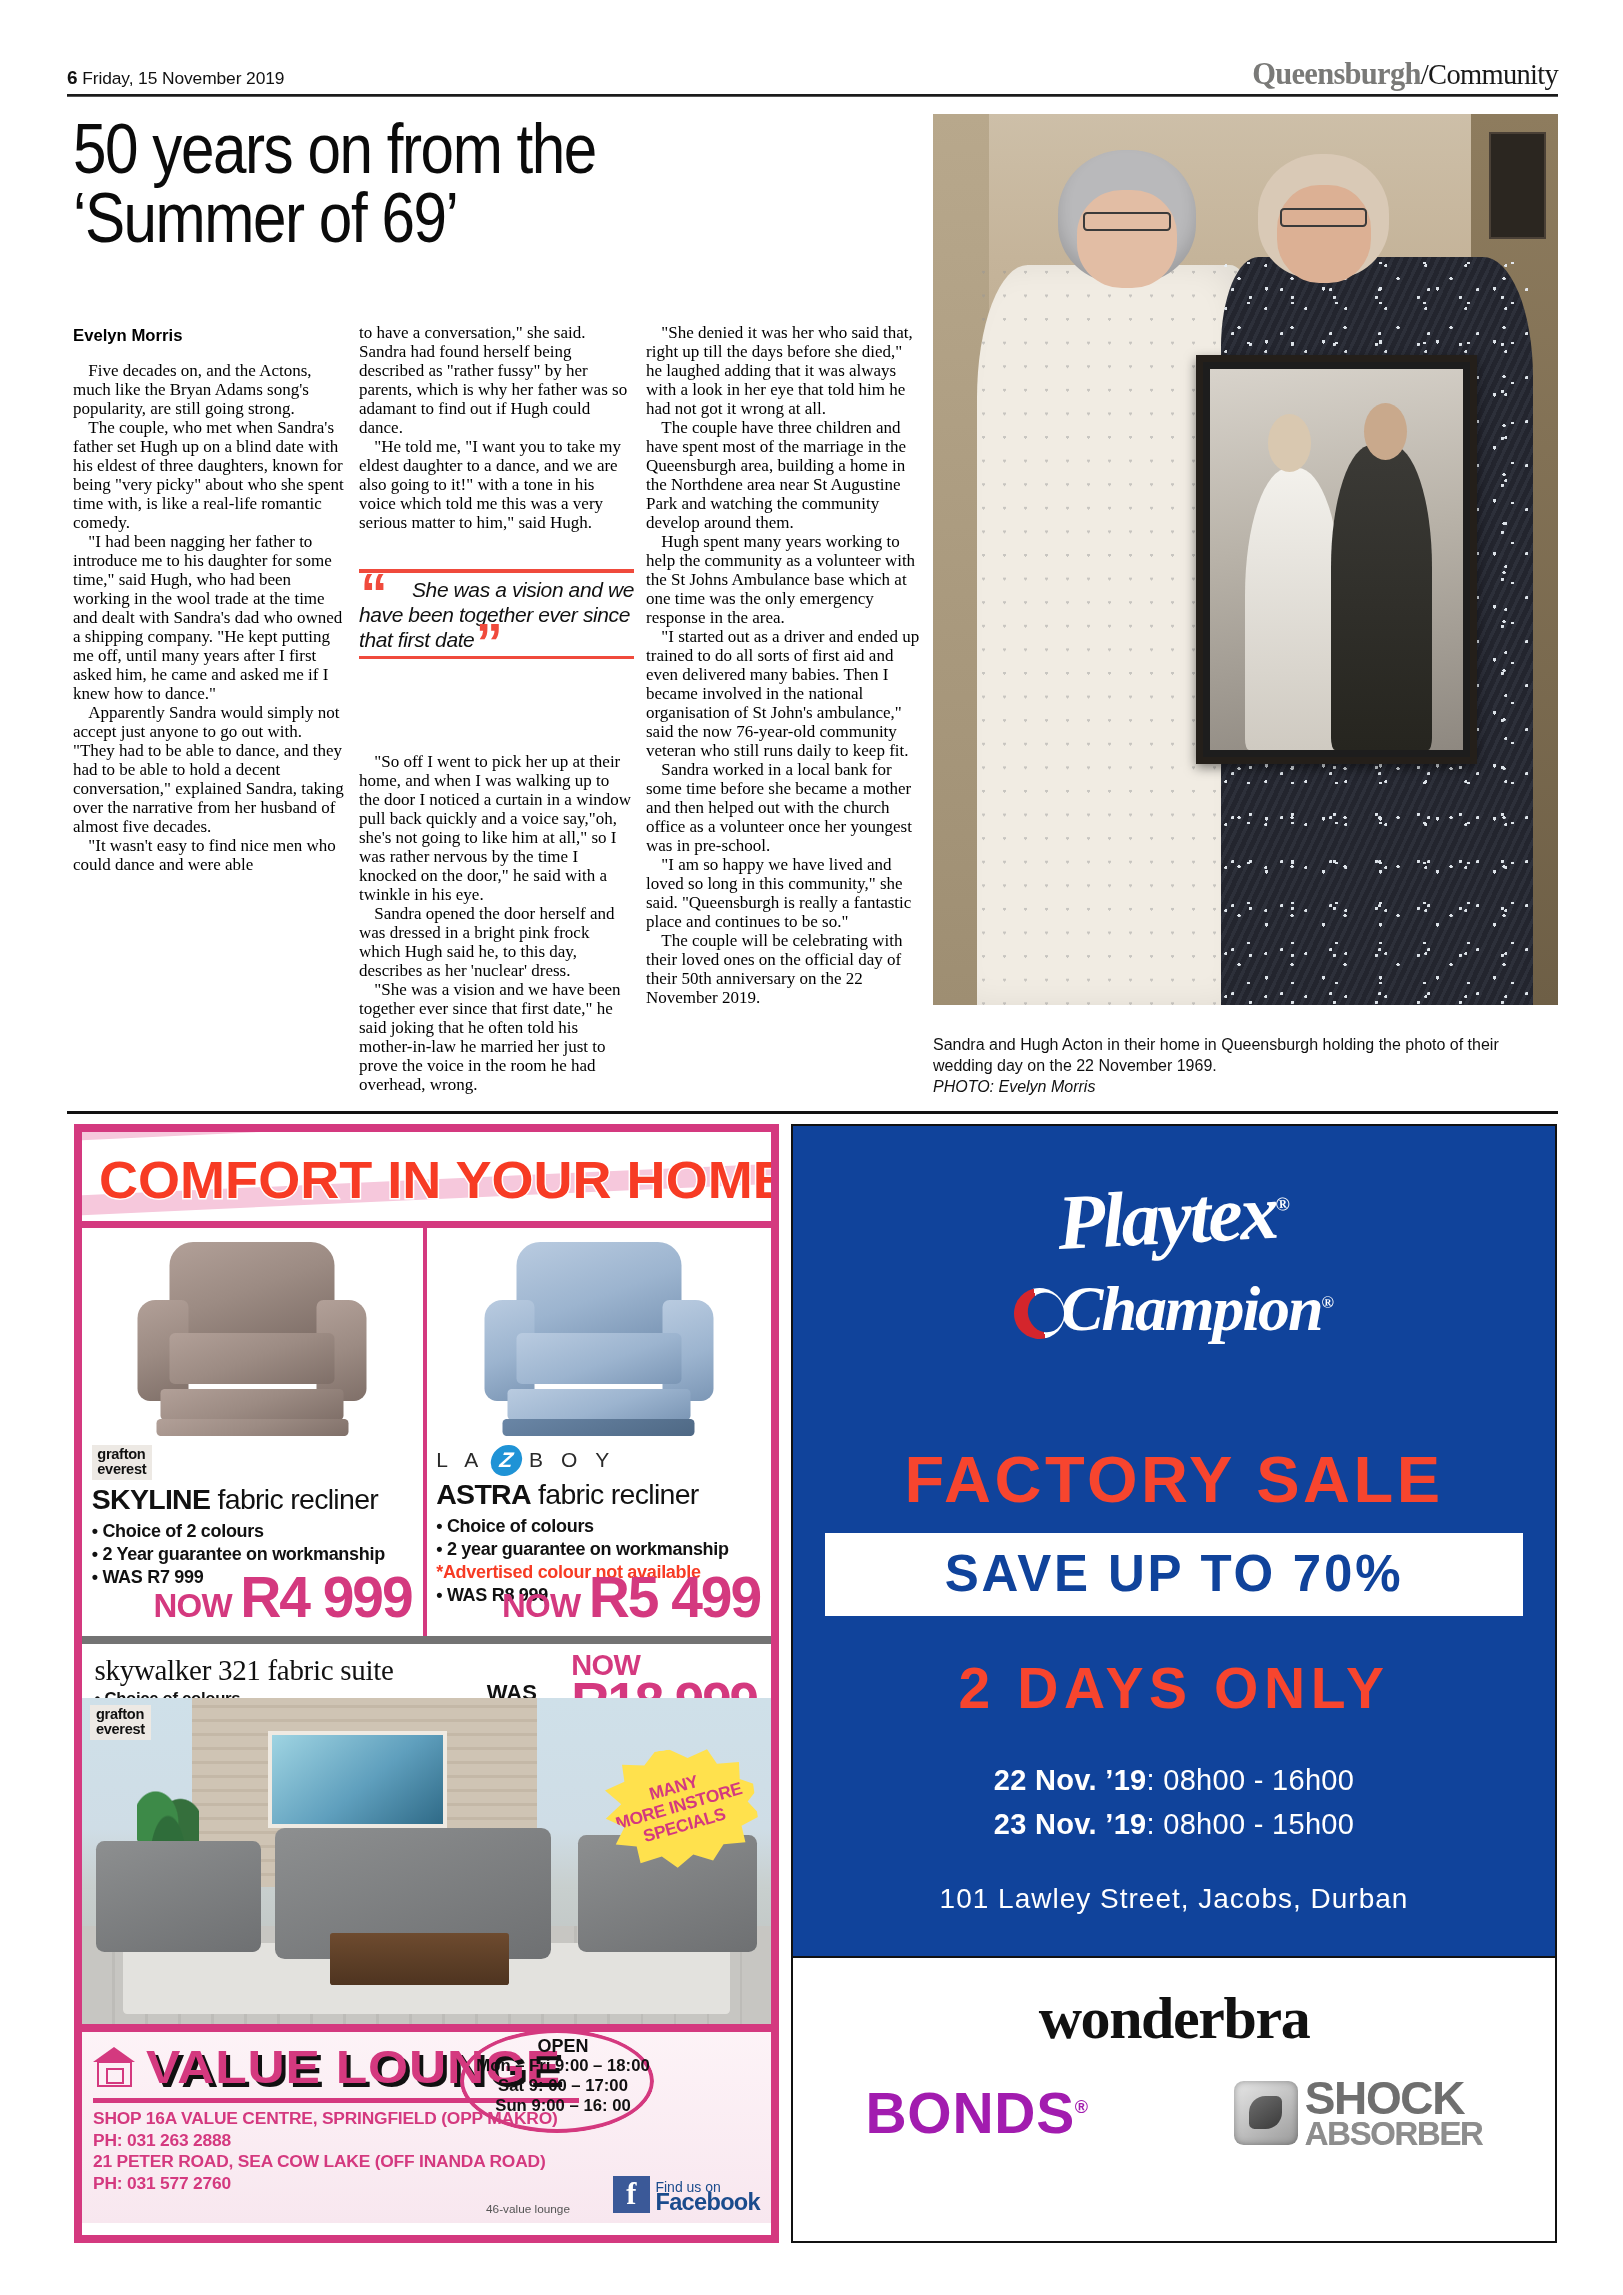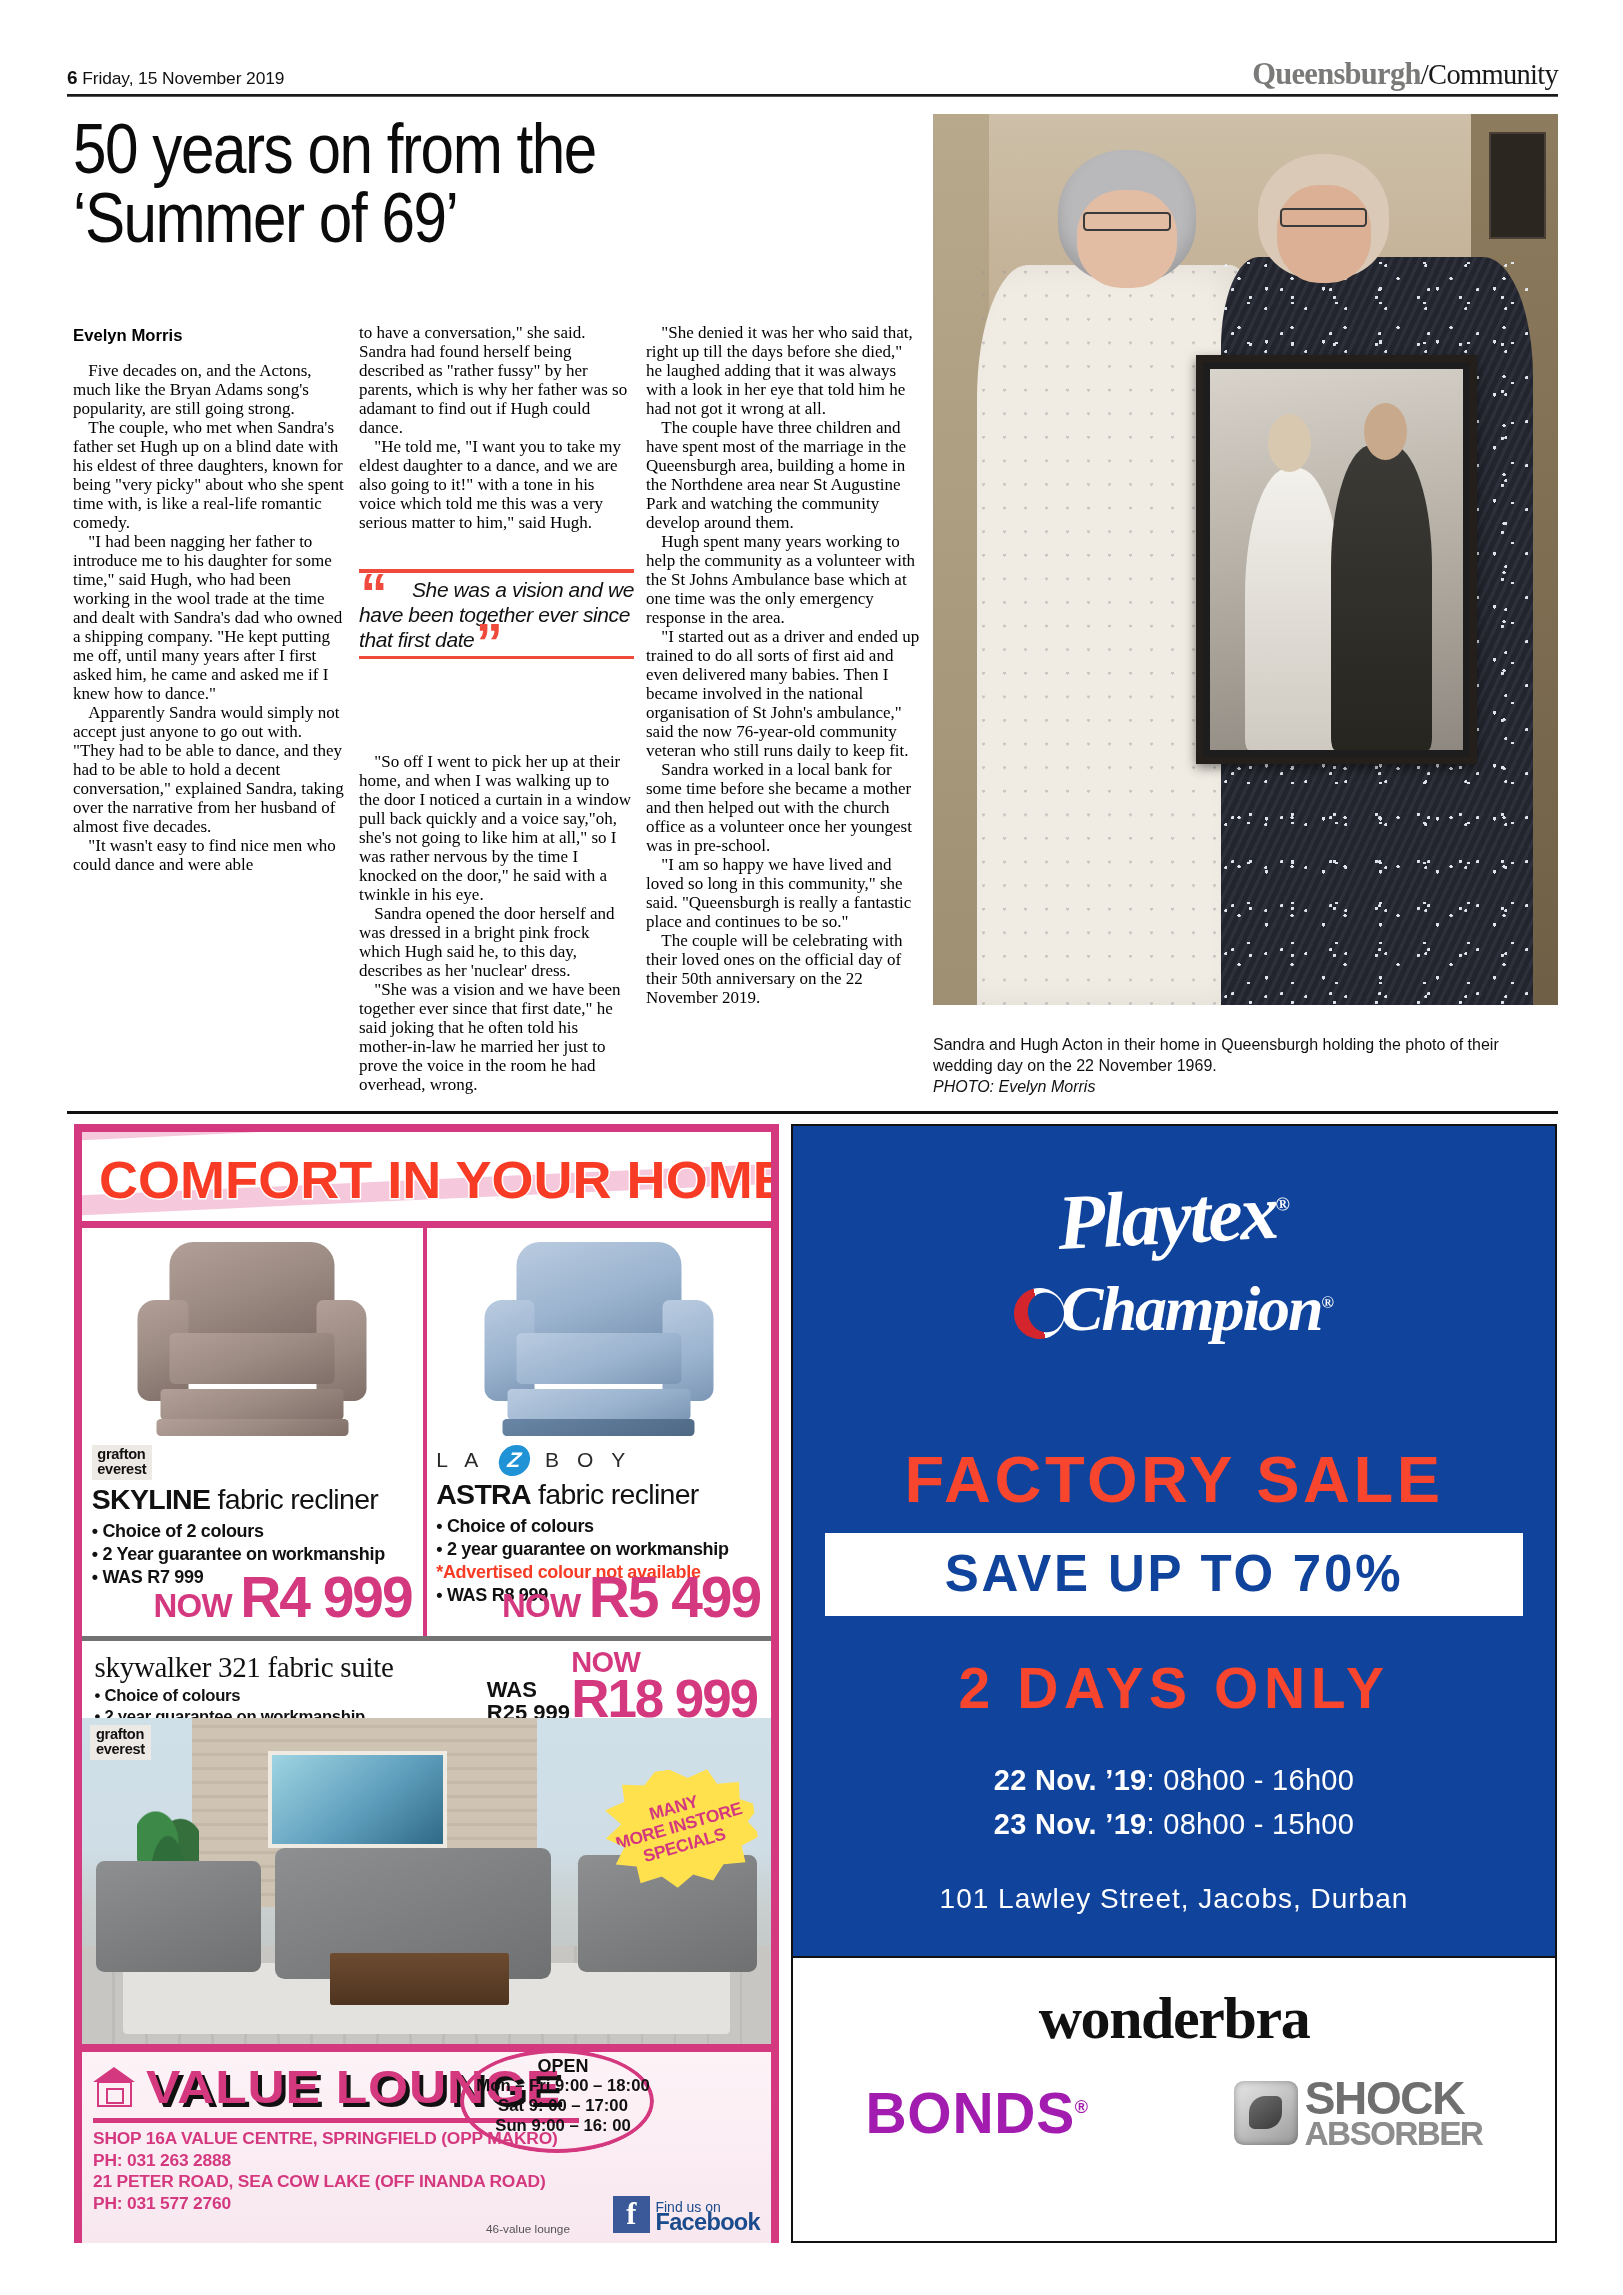--- a/index.html
+++ b/index.html
@@ -347,21 +347,21 @@
     color:#111;
     letter-spacing:-0.3px;
   }
   .lazboy {
     font-family:"Liberation Sans", sans-serif;
     font-size:21px;
     letter-spacing:6.2px;
     color:#2a2a2a;
     display:flex;
     align-items:center;
-    gap:15px;
+    gap:7px;
   }
   .lazboy .zdot {
     display:inline-block; width:30.5px; height:30.5px; border-radius:50%;
     background:#1f93d6; color:#fff; font-style:italic; font-weight:bold;
     font-size:21px; line-height:30.5px; text-align:center; letter-spacing:0;
     transform: skewX(-8deg);
   }
   .prod-title {
     font-family:"Liberation Sans", sans-serif;
     font-size: 28.5px;
@@ -389,24 +389,24 @@
     right: 11px; bottom: 5.6px;
     display:flex; align-items:baseline; gap:8.3px;
     color:#d4397f;
     font-family:"Liberation Sans", sans-serif;
     font-weight:bold;
   }
   .price-now { font-size: 33px; letter-spacing:-0.7px; }
   .price-val { font-size: 57px; letter-spacing:-2.1px; }
 
   .vl-row-mid {
-    border-top: 5px solid #737373;
+    border-top: 8px solid #737373;
     padding: 9.7px 12.5px 4.2px 12.5px;
     position: relative;
-    height: 82px;
+    height: 62px;
   }
   .suite-title {
     font-family:"Liberation Serif", serif;
     font-size: 29px;
     letter-spacing:-0.3px;
     color:#111;
   }
   .suite-bullets {
     margin-top: 1.4px;
     font-family:"Liberation Sans", sans-serif;

